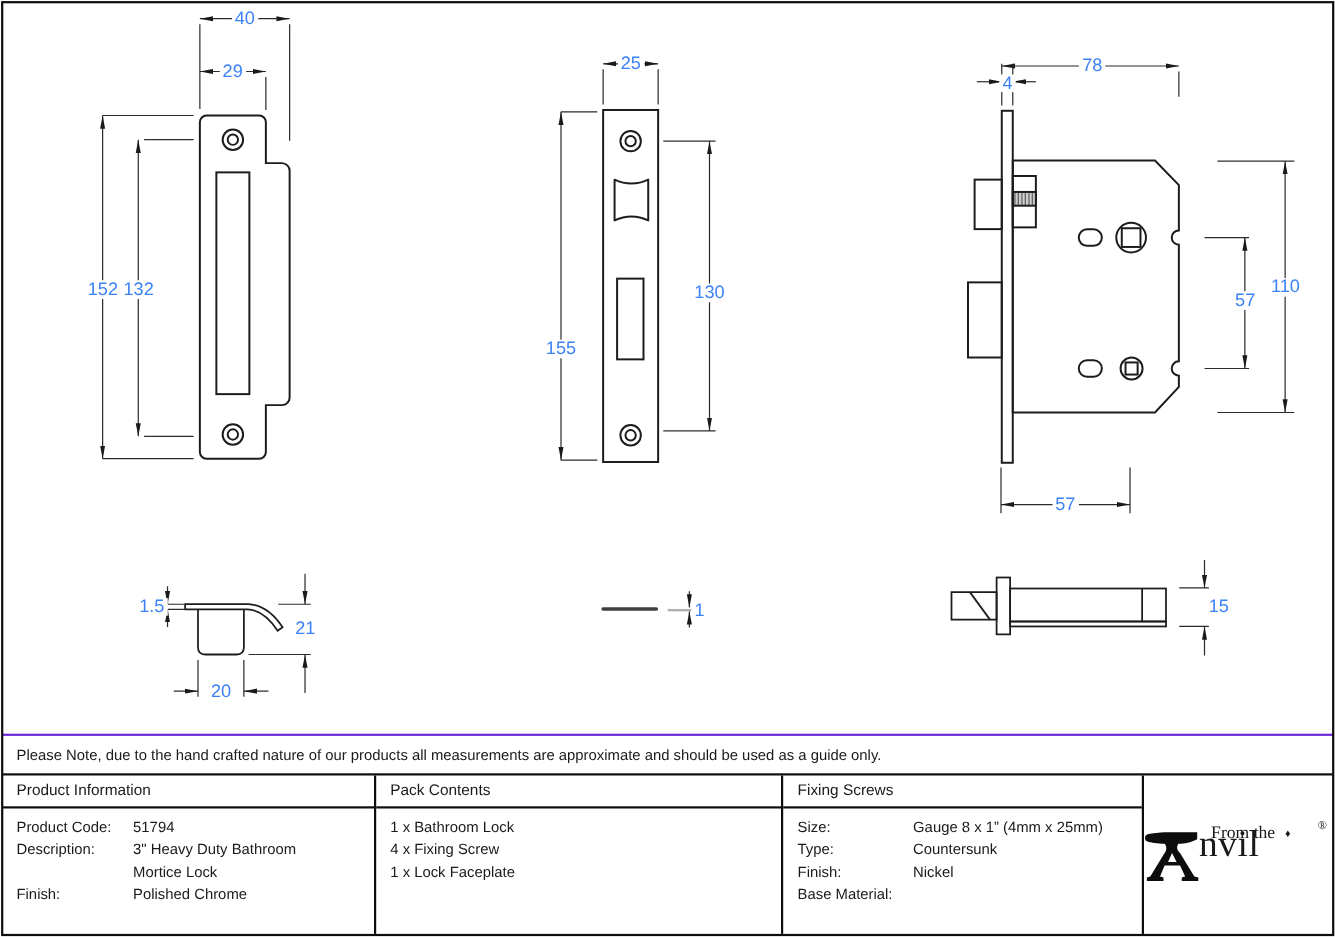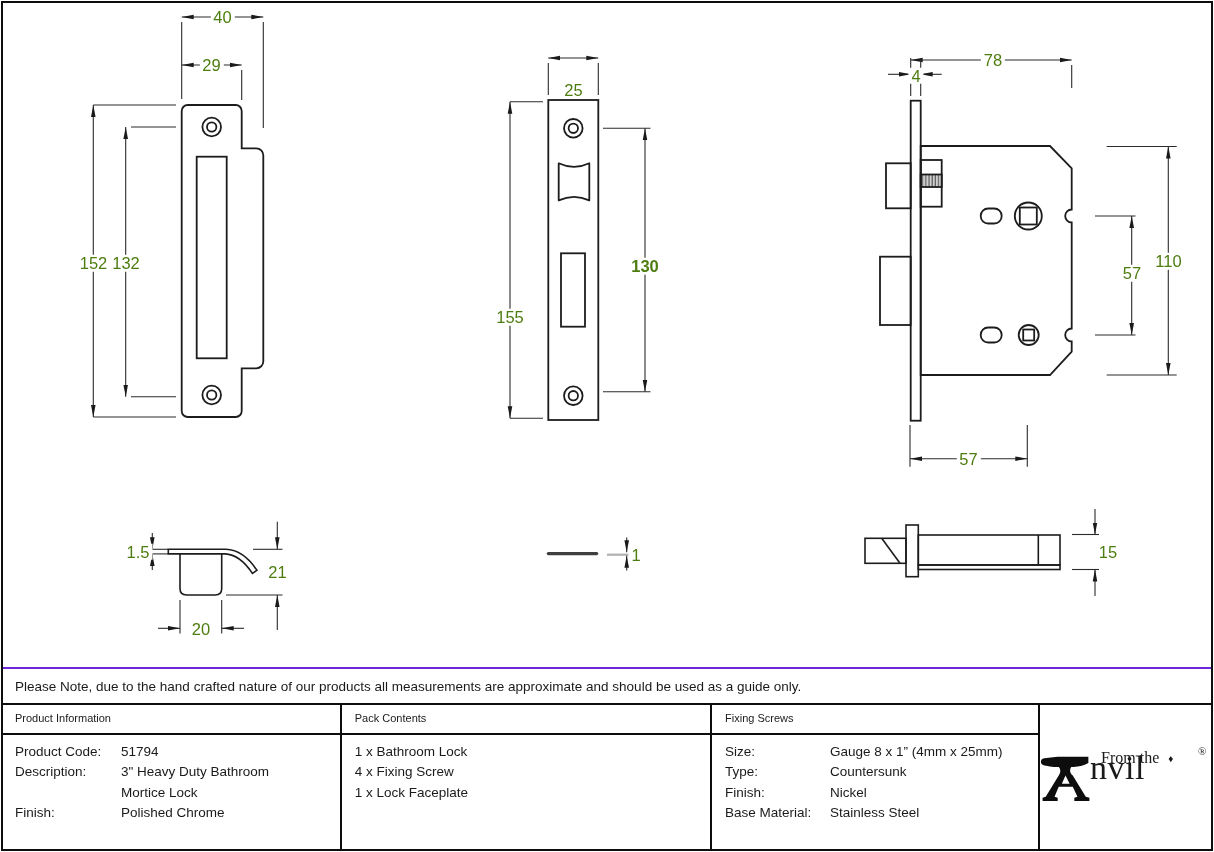--- a/index.html
+++ b/index.html
@@ -5,42 +5,42 @@
   html,body { margin:0; padding:0; background:#e8e8e8; }
   .sheet {
     position:relative; width:1214px; height:852px; background:#fff;
     font-family:"Liberation Sans", sans-serif; color:#1a1a1a; overflow:hidden;
   }
   .frame { position:absolute; inset:1px; border:2.5px solid #0d0d0d; pointer-events:none; }
   svg.drawing { position:absolute; left:0; top:0; }
   .dim {
     position:absolute; transform:translate(-50%,-50%);
     font-size:16.5px; line-height:1; background:#fff; padding:0 3px;
-    white-space:nowrap; color:#4d7c0f; z-index:5;
+    white-space:nowrap; color:#3b82f6; z-index:5;
   }
   
   .note-row {
     position:absolute; left:2px; right:2px; top:667px; height:36px;
     border-top:2px solid #6d28d9; display:flex; align-items:center;
     padding-left:13px; box-sizing:border-box; font-size:13.5px;
   }
   
   .info-table {
     position:absolute; left:2px; right:2px; top:703px; bottom:3px;
     border-top:2px solid #0d0d0d; display:flex; box-sizing:border-box;
   }
   .col { box-sizing:border-box; }
   .col + .col { border-left:2px solid #0d0d0d; }
   .col1 { width:343px; }
   .col2 { width:376px; }
   .col3 { width:333px; }
   .col4 { flex:1; display:flex; align-items:center; justify-content:center; }
   .col-header {
     height:28px; line-height:27px; padding-left:13px;
-    border-bottom:2.5px solid #0d0d0d; font-size:11px;
+    border-bottom:2.5px solid #0d0d0d; font-size:14px;
   }
   .col-body { padding:7px 12px 0 13px; font-size:13.5px; }
   .trow { display:flex; line-height:20.4px; }
   .tlabel { width:106px; flex:none; }
   .col3 .tlabel { width:105px; }
   .tvalue { flex:1; }
   .pitem { line-height:20.4px; }
   
   .logo { position:relative; width:172px; height:62px; }
   .anvil-svg { position:absolute; left:0; top:3px; }
@@ -187,23 +187,23 @@
         <line x1="1095" y1="596" x2="1095" y2="569.5" marker-end="url(#ah)"></line>
       </g>
     </g>
   </svg>
 
   <span class="dim" style="left:222.5px; top:17px;">40</span>
   <span class="dim" style="left:211.5px; top:65px;">29</span>
   <span class="dim" style="left:93.5px;  top:263px;">152</span>
   <span class="dim" style="left:126px;   top:263px;">132</span>
 
-  <span class="dim" style="left:573.5px; top:58px;margin-top:32px;">25</span>
+  <span class="dim" style="left:573.5px; top:58px;">25</span>
   <span class="dim" style="left:510px;   top:317px;">155</span>
-  <span class="dim" style="left:645px;   top:266px;font-weight:bold;">130</span>
+  <span class="dim" style="left:645px;   top:266px;">130</span>
 
   <span class="dim" style="left:993px;   top:60px;">78</span>
   <span class="dim" style="left:916px;   top:75.5px;">4</span>
   <span class="dim" style="left:1168.5px;top:261px;">110</span>
   <span class="dim" style="left:1132px;  top:273px;">57</span>
   <span class="dim" style="left:968.5px; top:458.5px;">57</span>
 
   <span class="dim" style="left:138px;   top:551.5px;">1.5</span>
   <span class="dim" style="left:277.5px; top:571.5px;">21</span>
   <span class="dim" style="left:201px;   top:628.5px;">20</span>
@@ -258,21 +258,20 @@
         <div class="trow">
           <span class="tlabel">Type:</span>
           <span class="tvalue">Countersunk</span>
         </div>
         <div class="trow">
           <span class="tlabel">Finish:</span>
           <span class="tvalue">Nickel</span>
         </div>
         <div class="trow">
           <span class="tlabel">Base Material:</span>
-          <span class="tvalue">Stainless Steel</span>
         </div>
       </div>
     </div>
 
     <div class="col col4">
       <div class="logo">
         <svg class="anvil-svg" width="52" height="57" viewBox="0 0 100 100">
           <path fill-rule="evenodd" fill="#0d0d0d" d="M6,26 C0,24 0,14 8,13 C20,11 30,10 44,10 L93,10 L93,22
                    C86,26 76,29 64,30 L60,30 C56,36 58,42 63,46 L88,87 L95,89 L95,95
                    L66,95 L66,89 L72,87 L63,68 L36,68 L28,87 L34,89 L34,95 L5,95

